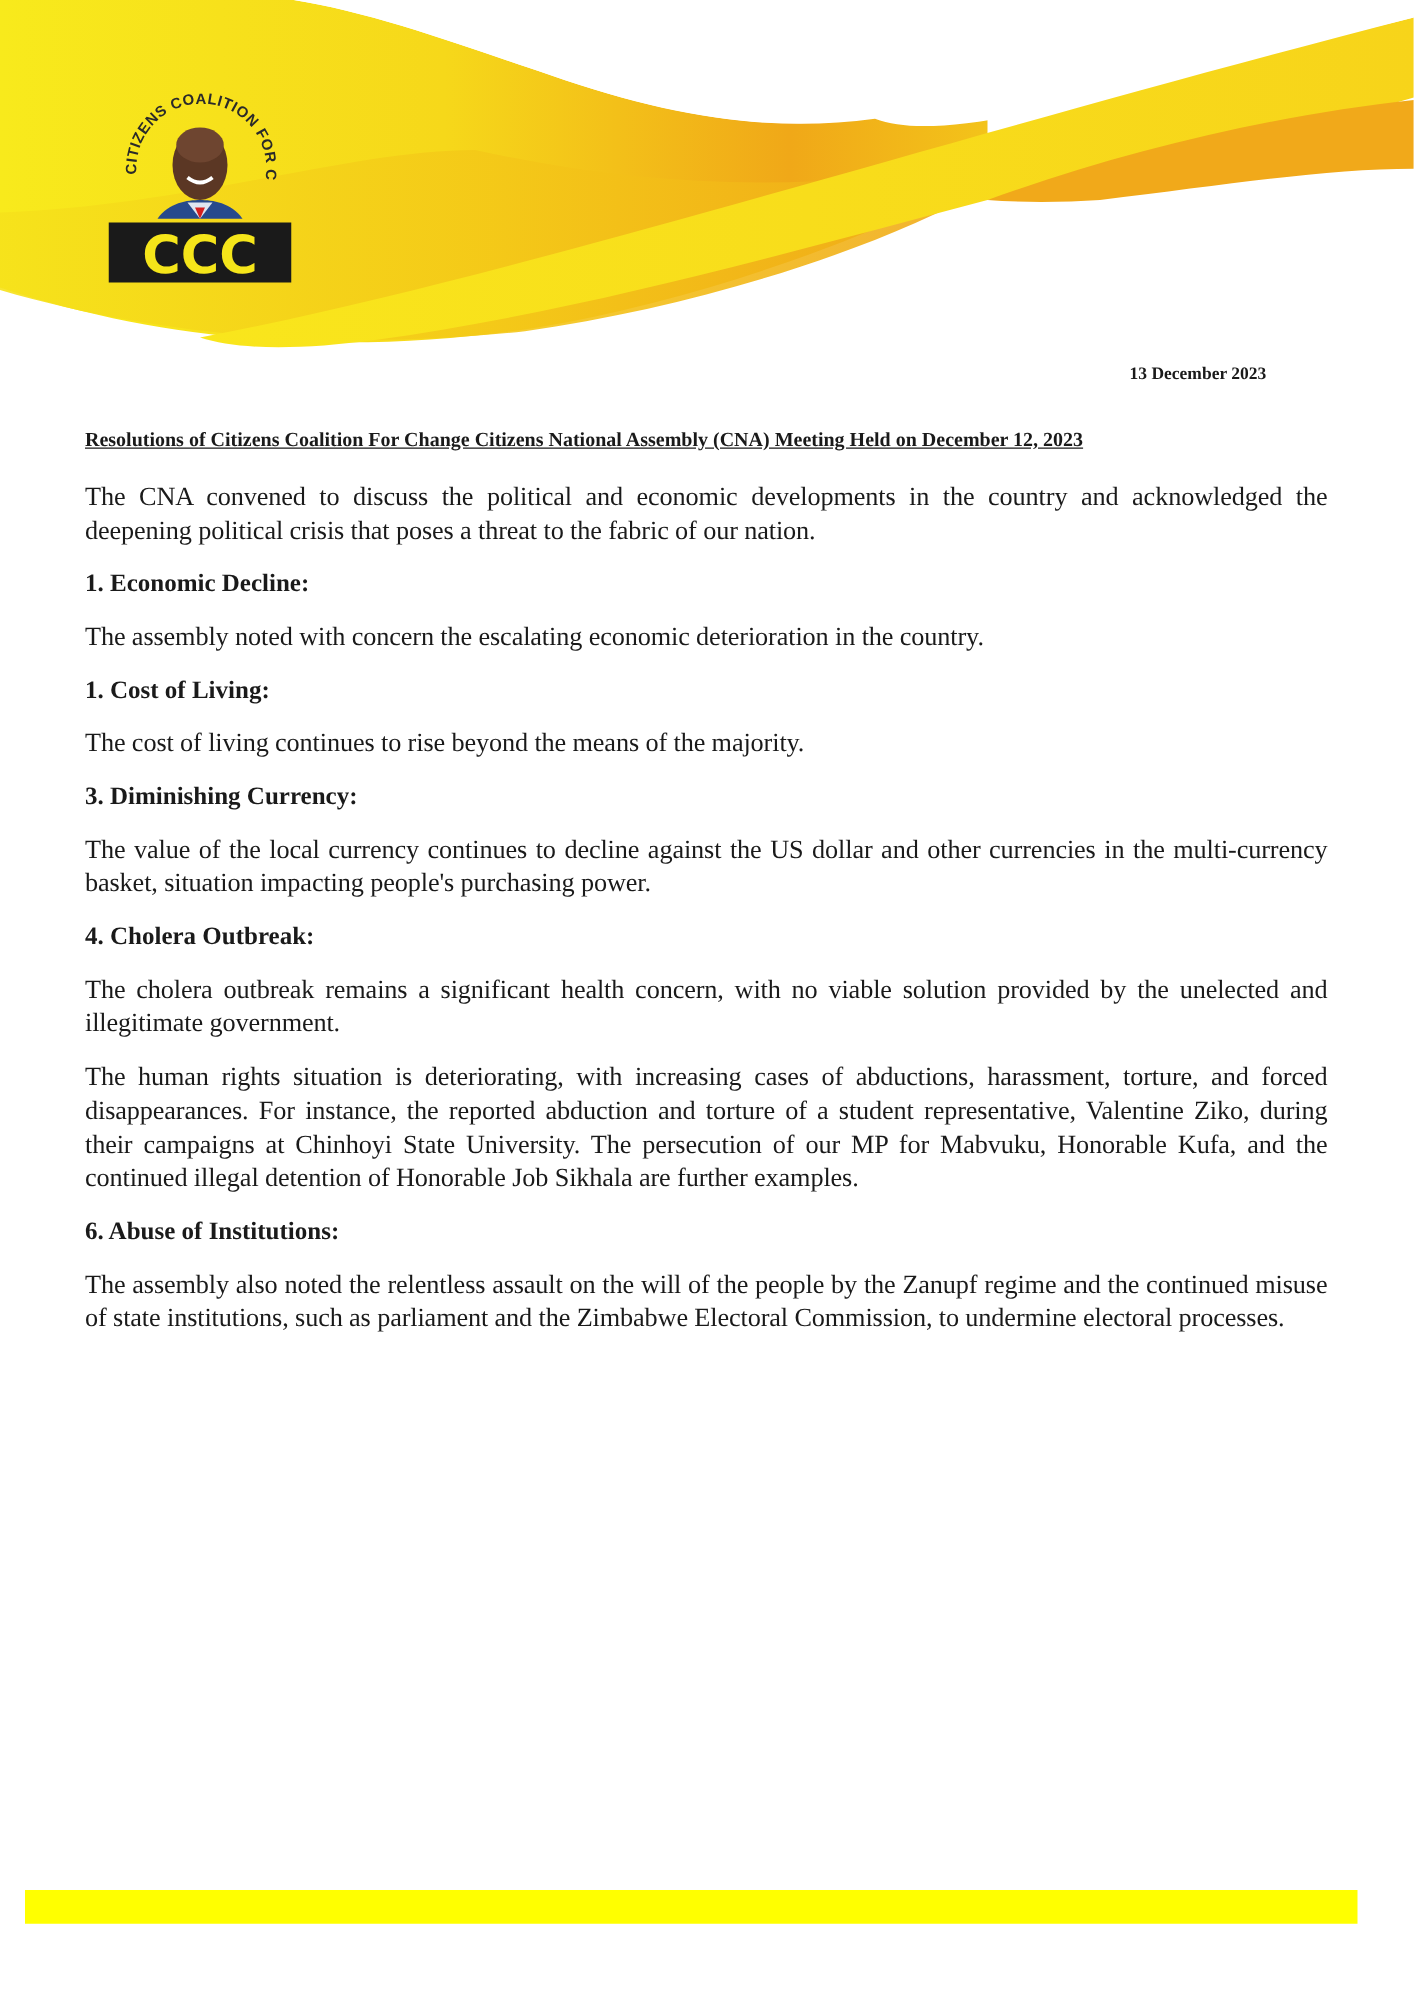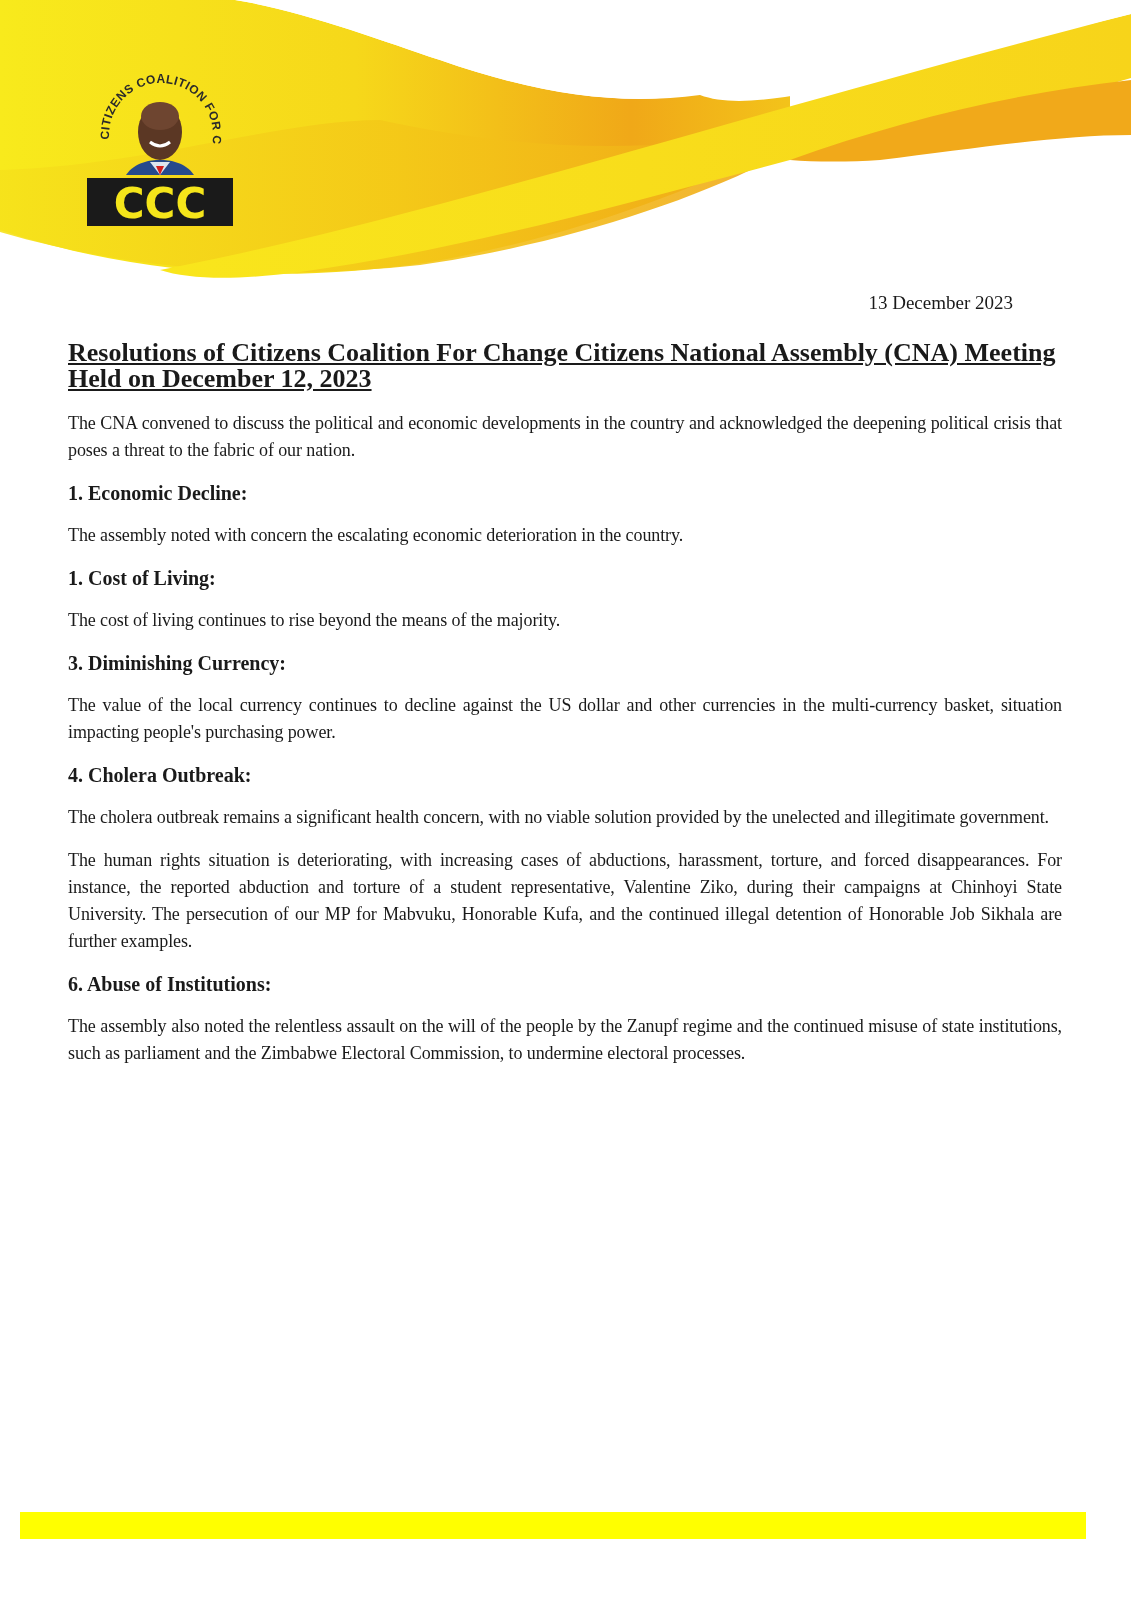--- a/index.html
+++ b/index.html
@@ -1,25 +1,25 @@
 <!DOCTYPE html>
 <html><head>
 <meta charset="utf-8">
 <style>
   html, body { margin: 0; padding: 0; background: #ffffff; }
   body { width: 1131px; height: 1600px; position: relative; overflow: hidden;
          font-family: "Liberation Serif", "DejaVu Serif", serif; color: #1a1a1a; }
   .banner { position: absolute; left: 0; top: 0; width: 1131px; height: 290px; }
   .logo { position: absolute; left: 80px; top: 50px; width: 160px; height: 180px; }
   .logo svg { width: 160px; height: 180px; }
-  .date { position: absolute; right: 118px; top: 292px; font-weight: normal; font-size: 19px; }
+  .date { position: absolute; right: 118px; top: 292px; font-weight: bold; font-size: 14px; }
   .content { position: absolute; left: 68px; top: 340px; width: 994px; }
-  .title { font-weight: bold; font-size: 26px; text-decoration: underline; line-height: 26px; margin: 0 0 18px 0; }
+  .title { font-weight: bold; font-size: 16px; text-decoration: underline; line-height: 26px; margin: 0 0 18px 0; }
   .h { font-weight: bold; font-size: 20px; line-height: 26px; margin: 0 0 16px 0; }
-  .p { font-size: 18px; line-height: 27px; margin: 0 0 16px 0; text-align: justify; letter-spacing: -0.1px; }
+  .p { font-size: 21px; line-height: 27px; margin: 0 0 16px 0; text-align: justify; letter-spacing: -0.1px; }
   .footer-bar { position: absolute; left: 20px; top: 1512px; width: 1066px; height: 27px; background: #ffff00; }
 </style>
 </head>
 <body>
 
 <div class="banner">
   <svg width="1131" height="290" viewBox="0 0 1131 290">
     <defs>
       <linearGradient id="g1" x1="0" y1="0" x2="1" y2="0">
         <stop offset="0" stop-color="#f8ea1c"></stop>

